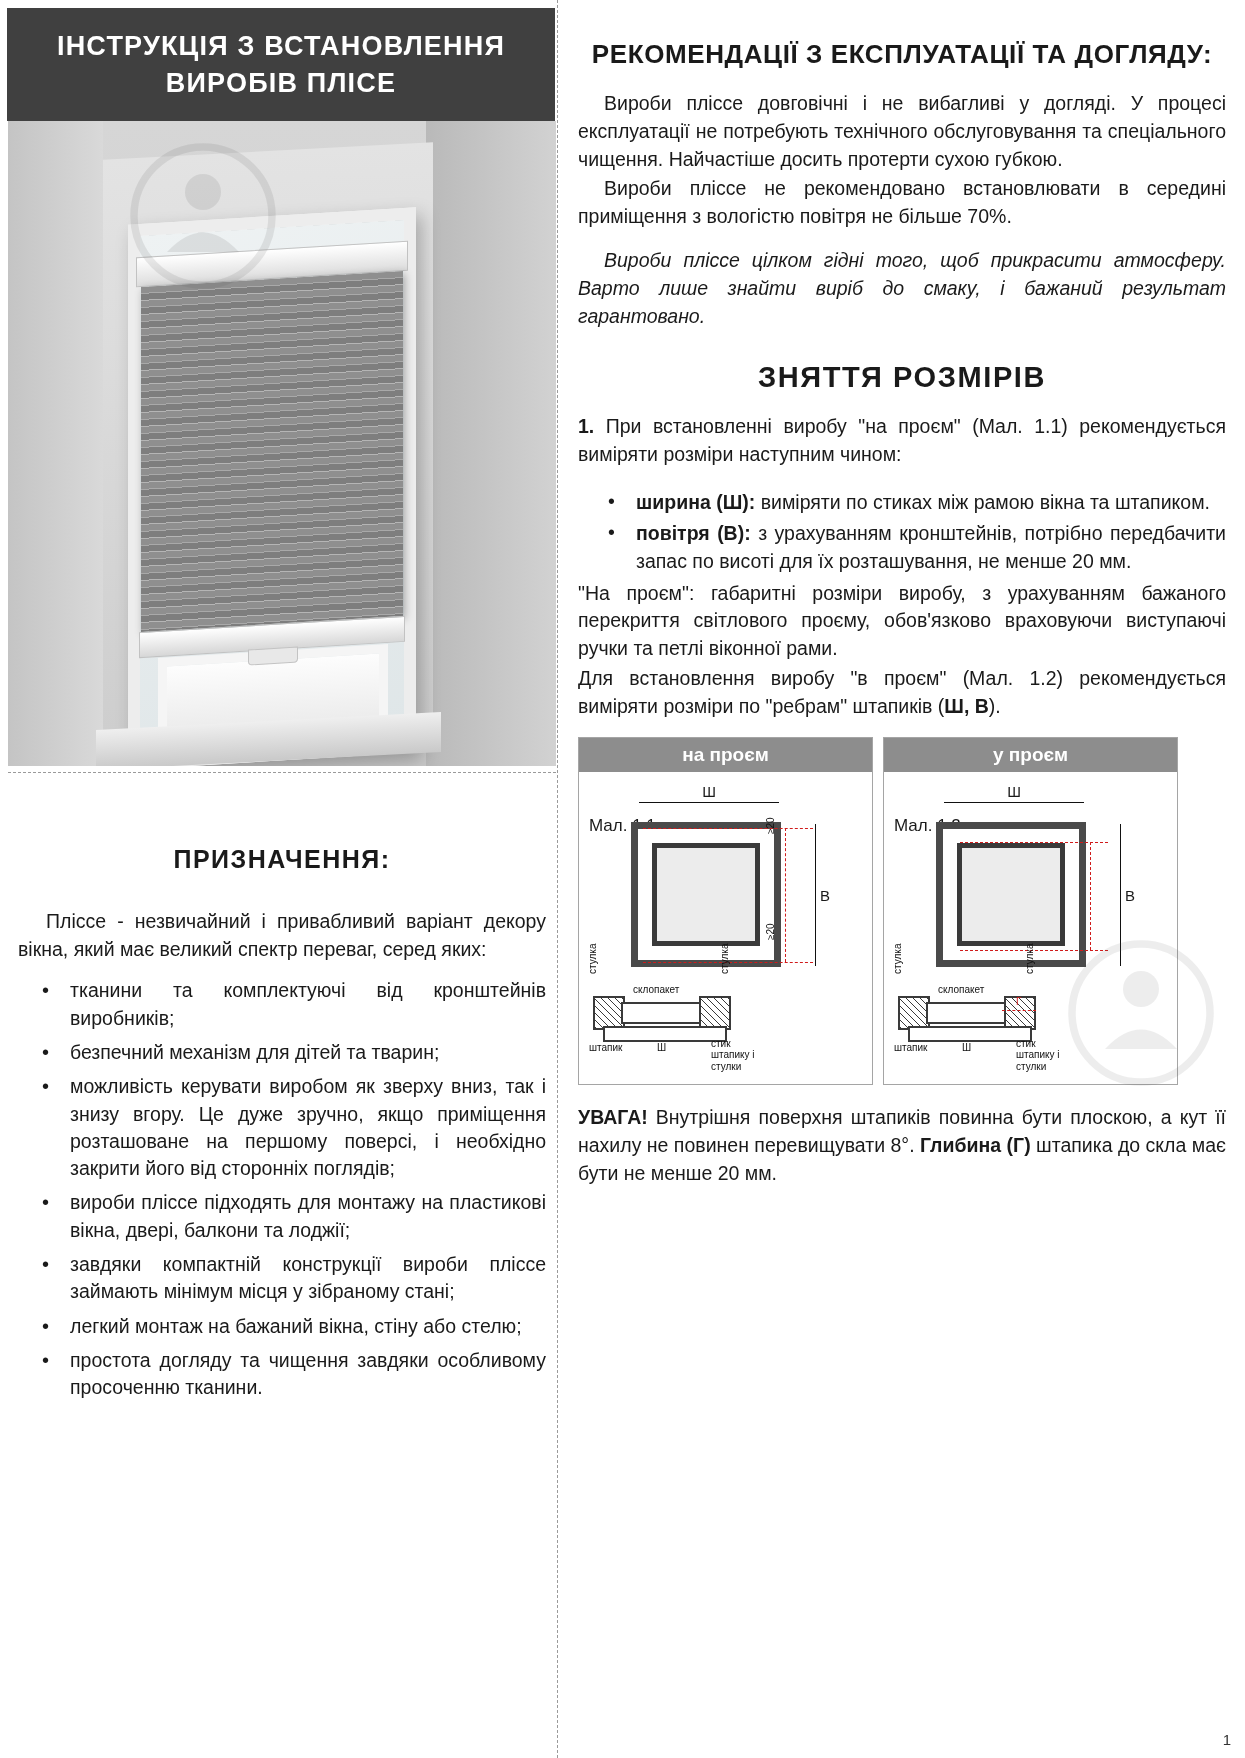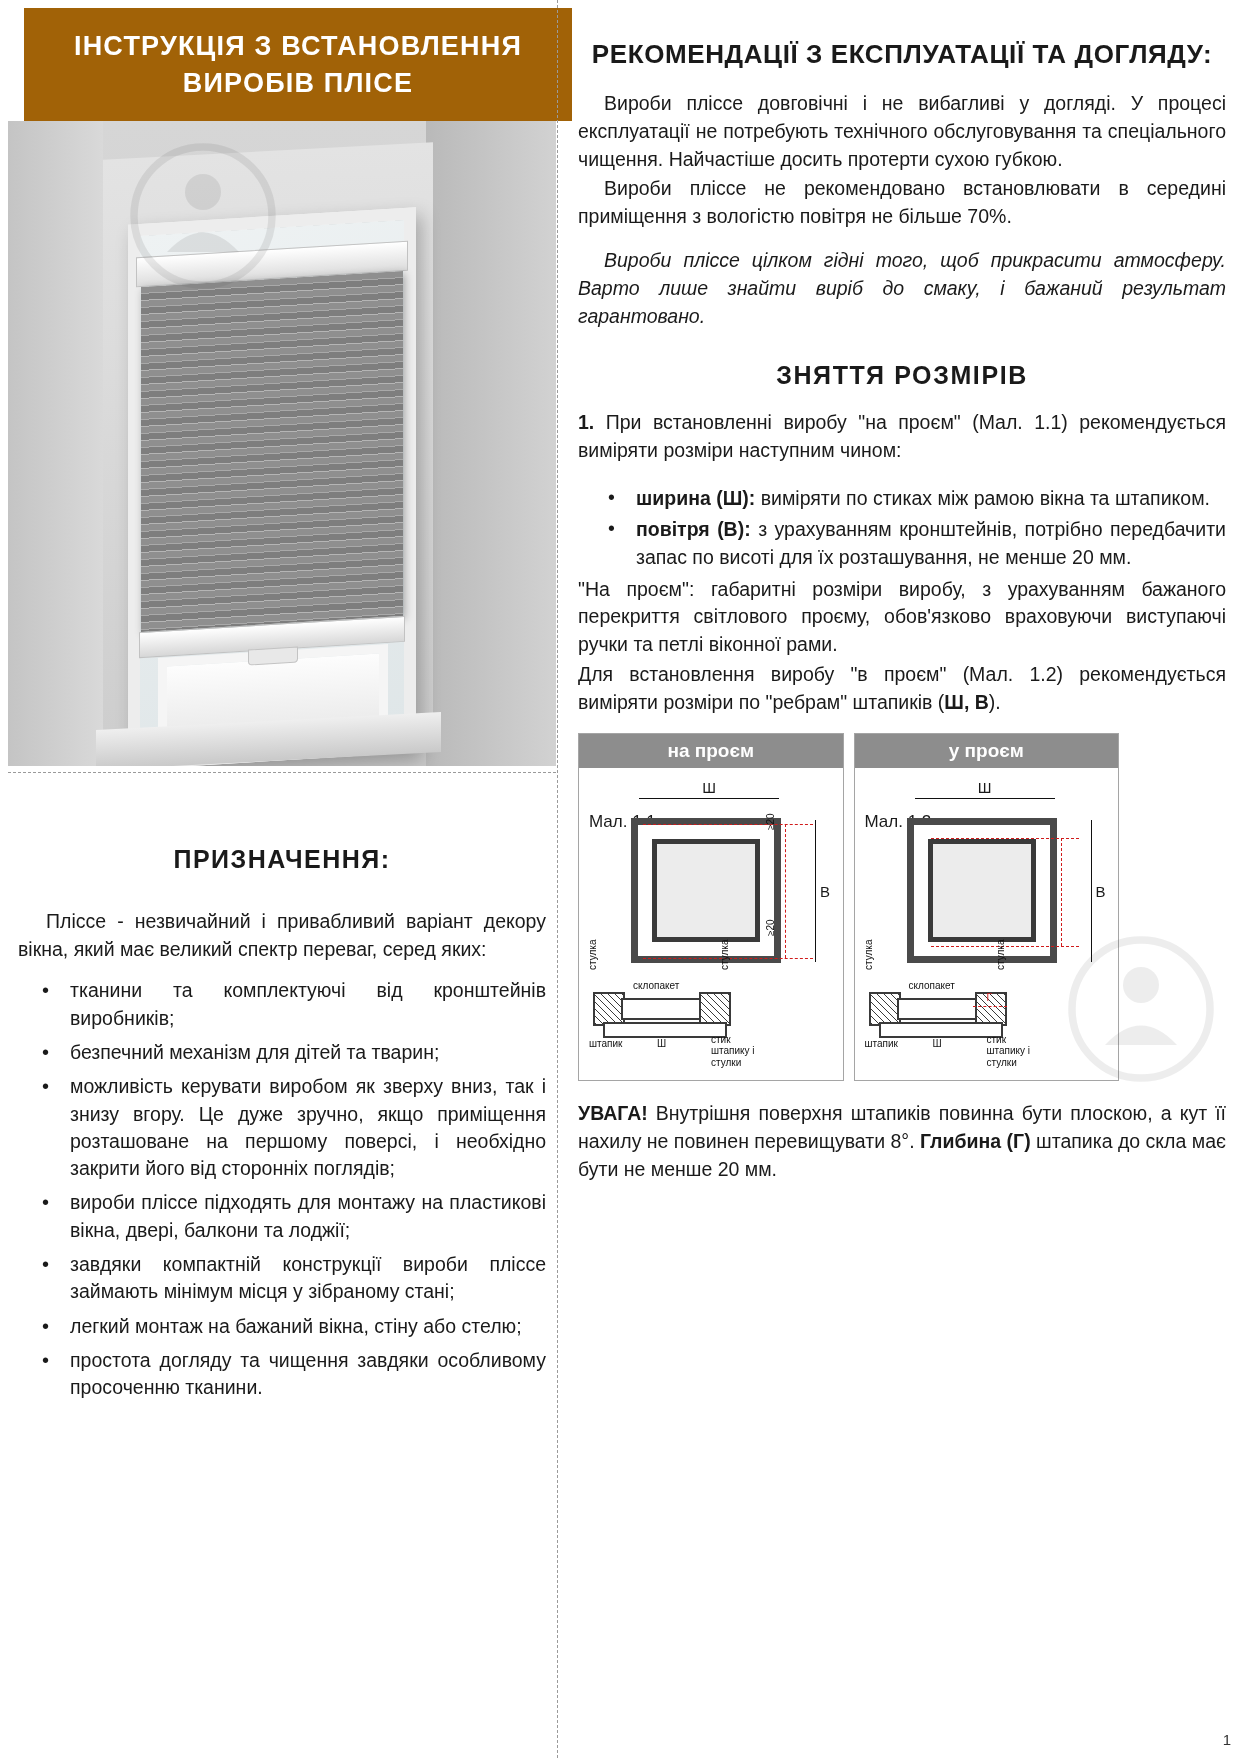--- a/index.html
+++ b/index.html
@@ -25,25 +25,25 @@
   
   .col-left {
     position: absolute;
     left: 0;
     top: 0;
     width: 556px;
     height: 1758px;
   }
   .title-band {
     position: absolute;
-    left: 24px;
+    left: 7px;
     top: 8px;
     width: 548px;
     height: 113px;
-    background: #a16207;
+    background: #404040;
     color: #ffffff;
     display: flex;
     align-items: center;
     justify-content: flex-start;
     text-align: center;
     box-sizing: border-box;
   }
   .title-band .t {
     font-size: 27px;
     font-weight: bold;
@@ -234,21 +234,21 @@
     text-align: center;
     font-size: 26px;
     font-weight: bold;
     letter-spacing: .6px;
     line-height: 1.3;
     margin: 18px 0 18px 0;
     text-transform: uppercase;
   }
   .r-title2 {
     text-align: center;
-    font-size: 25px;
+    font-size: 29px;
     font-weight: bold;
     letter-spacing: 1.6px;
     margin: 30px 0 18px 0;
     text-transform: uppercase;
   }
   .r-para {
     font-size: 19.5px;
     line-height: 1.43;
     text-align: justify;
     margin: 0 0 2px 0;
@@ -283,21 +283,21 @@
     position: absolute;
     left: 30px;
     top: -1px;
   }
   b { font-weight: bold; }
 
   
   .diagrams {
     position: relative;
     margin-top: 16px;
-    width: 541px;
+    width: 600px;
     height: 348px;
     display: flex;
     gap: 10px;
   }
   .dia {
     width: 319px;
     border: 1px solid #a5a5a5;
     box-sizing: border-box;
     position: relative;
     background: #fff;

